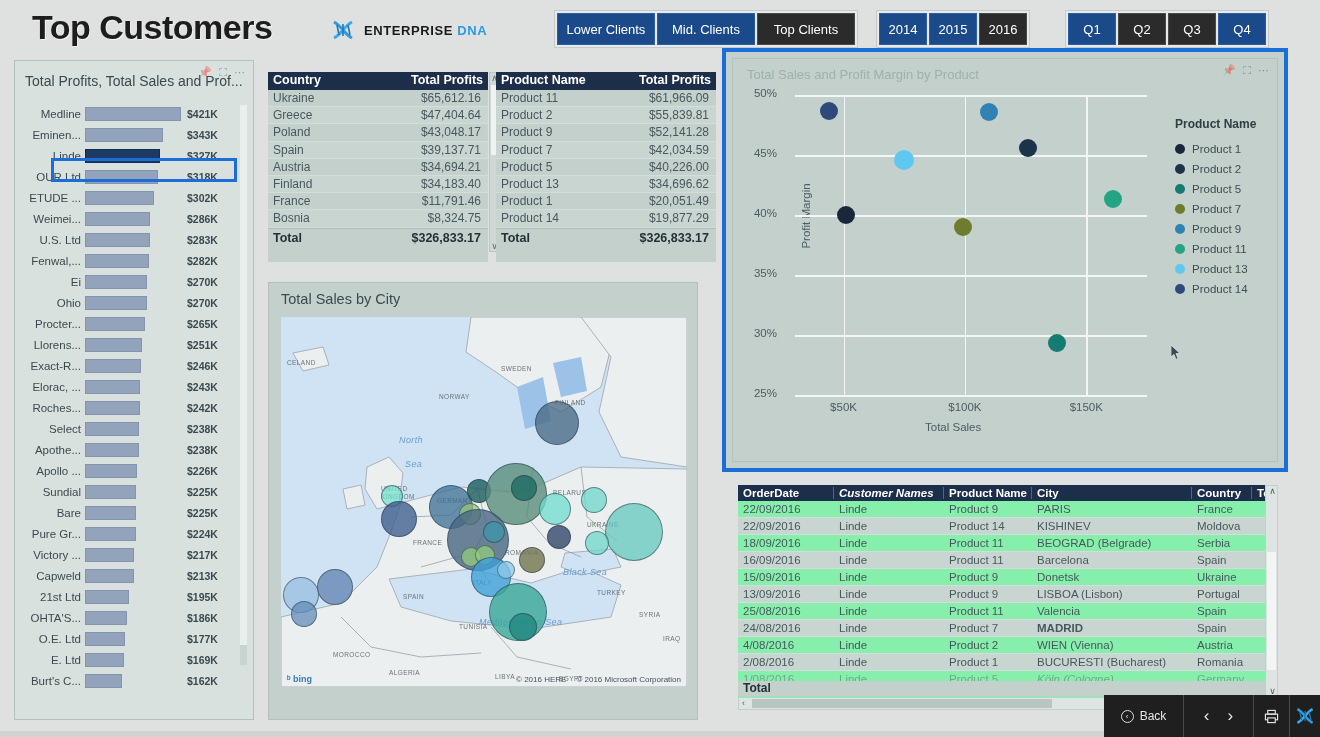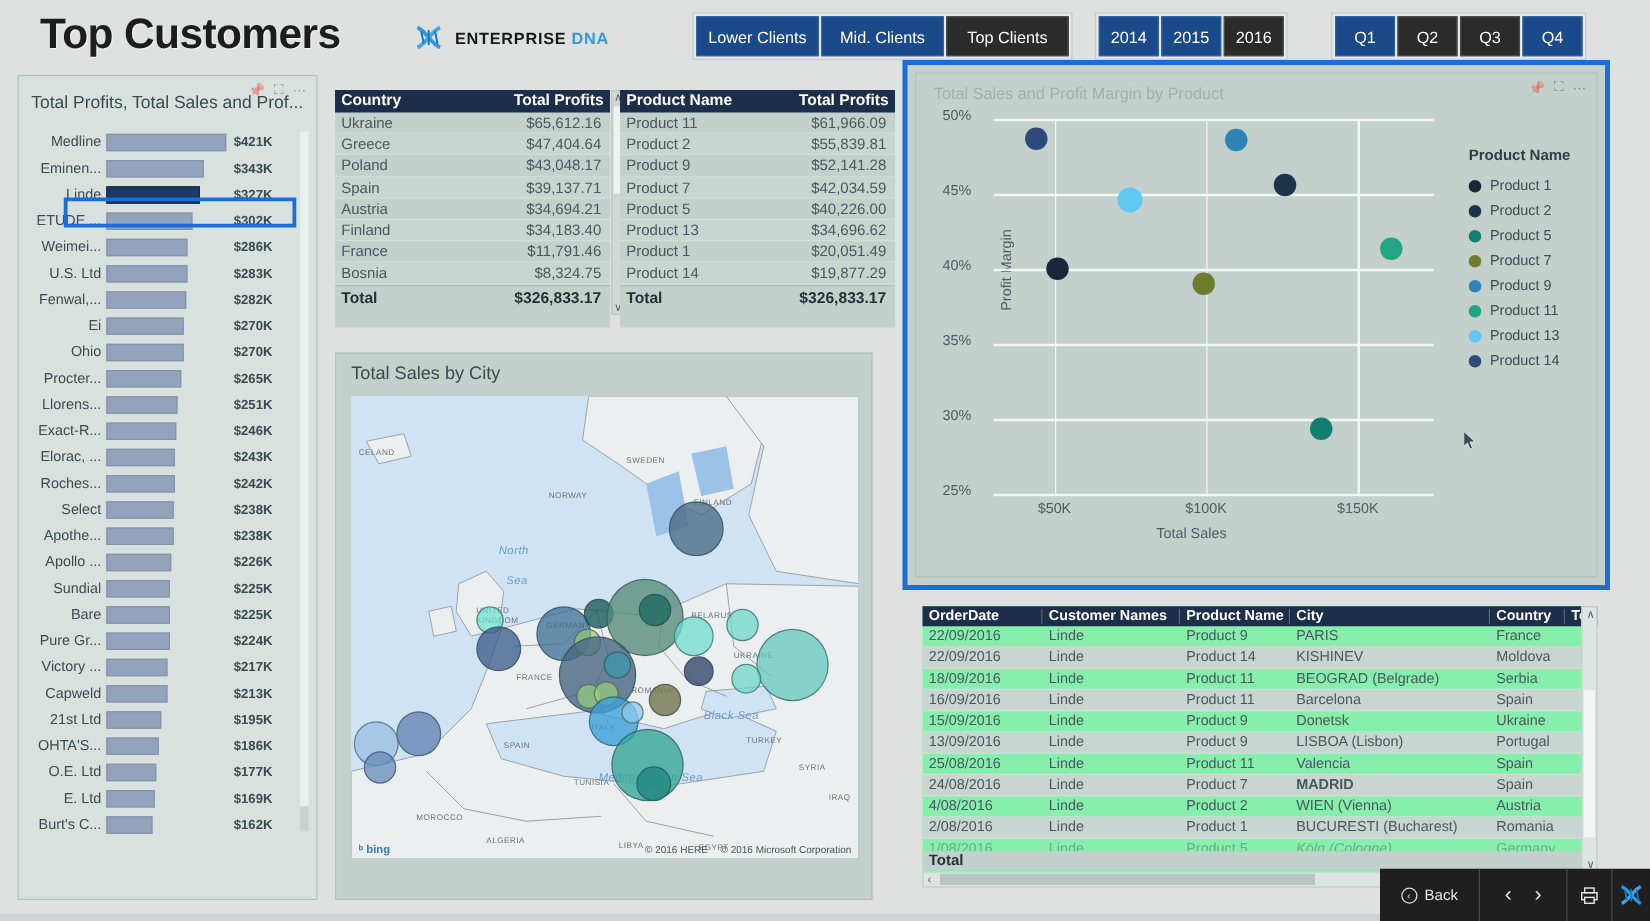--- a/index.html
+++ b/index.html
@@ -204,20 +204,27 @@
           <div class="bar-fill" style="width: 78px;"></div>
         </div>
         <div class="bar-val">$343K</div>
       </div>
       <div class="bar-row hl">
         <div class="bar-lab">Linde</div>
         <div class="bar-track" style="width: 96px;">
           <div class="bar-fill" style="width: 75px;"></div>
         </div>
         <div class="bar-val">$327K</div>
+      </div>
+      <div class="bar-row">
+        <div class="bar-lab">OUR Ltd</div>
+        <div class="bar-track" style="width: 96px;">
+          <div class="bar-fill" style="width: 73px;"></div>
+        </div>
+        <div class="bar-val">$318K</div>
       </div>
       <div class="bar-row">
         <div class="bar-lab">ETUDE ...</div>
         <div class="bar-track" style="width: 96px;">
           <div class="bar-fill" style="width: 69px;"></div>
         </div>
         <div class="bar-val">$302K</div>
       </div>
       <div class="bar-row">
         <div class="bar-lab">Weimei...</div>
@@ -653,21 +660,21 @@
     </div>
     <svg id="cursor" viewBox="0 0 11 15">
       <path d="M0 0 L0 12 L3 9.4 L5 14.4 L7 13.4 L5 8.6 L9 8.6 Z" fill="#3b4a50" stroke="#e8eeec" stroke-width=".7"></path>
     </svg>
   </div>
 </div>
 
 <div id="big-table">
   <div id="bt-head">
     <div style="width:96px;position:relative;">OrderDate</div>
-    <div style="width:110px;">Customer Names</div>
+    <div style="width:110px;font-style:italic;">Customer Names</div>
     <div style="width:88px;">Product Name</div>
     <div style="width:160px;">City</div>
     <div style="width:60px;">Country</div>
     <div style="width:26px;border:none;">Tot.</div>
   </div>
   <div id="bt-rows">
       <div class="bt-row">
         <div style="width: 96px;">22/09/2016</div>
         <div style="width: 110px;">Linde</div>
         <div style="width: 88px;">Product 9</div>

